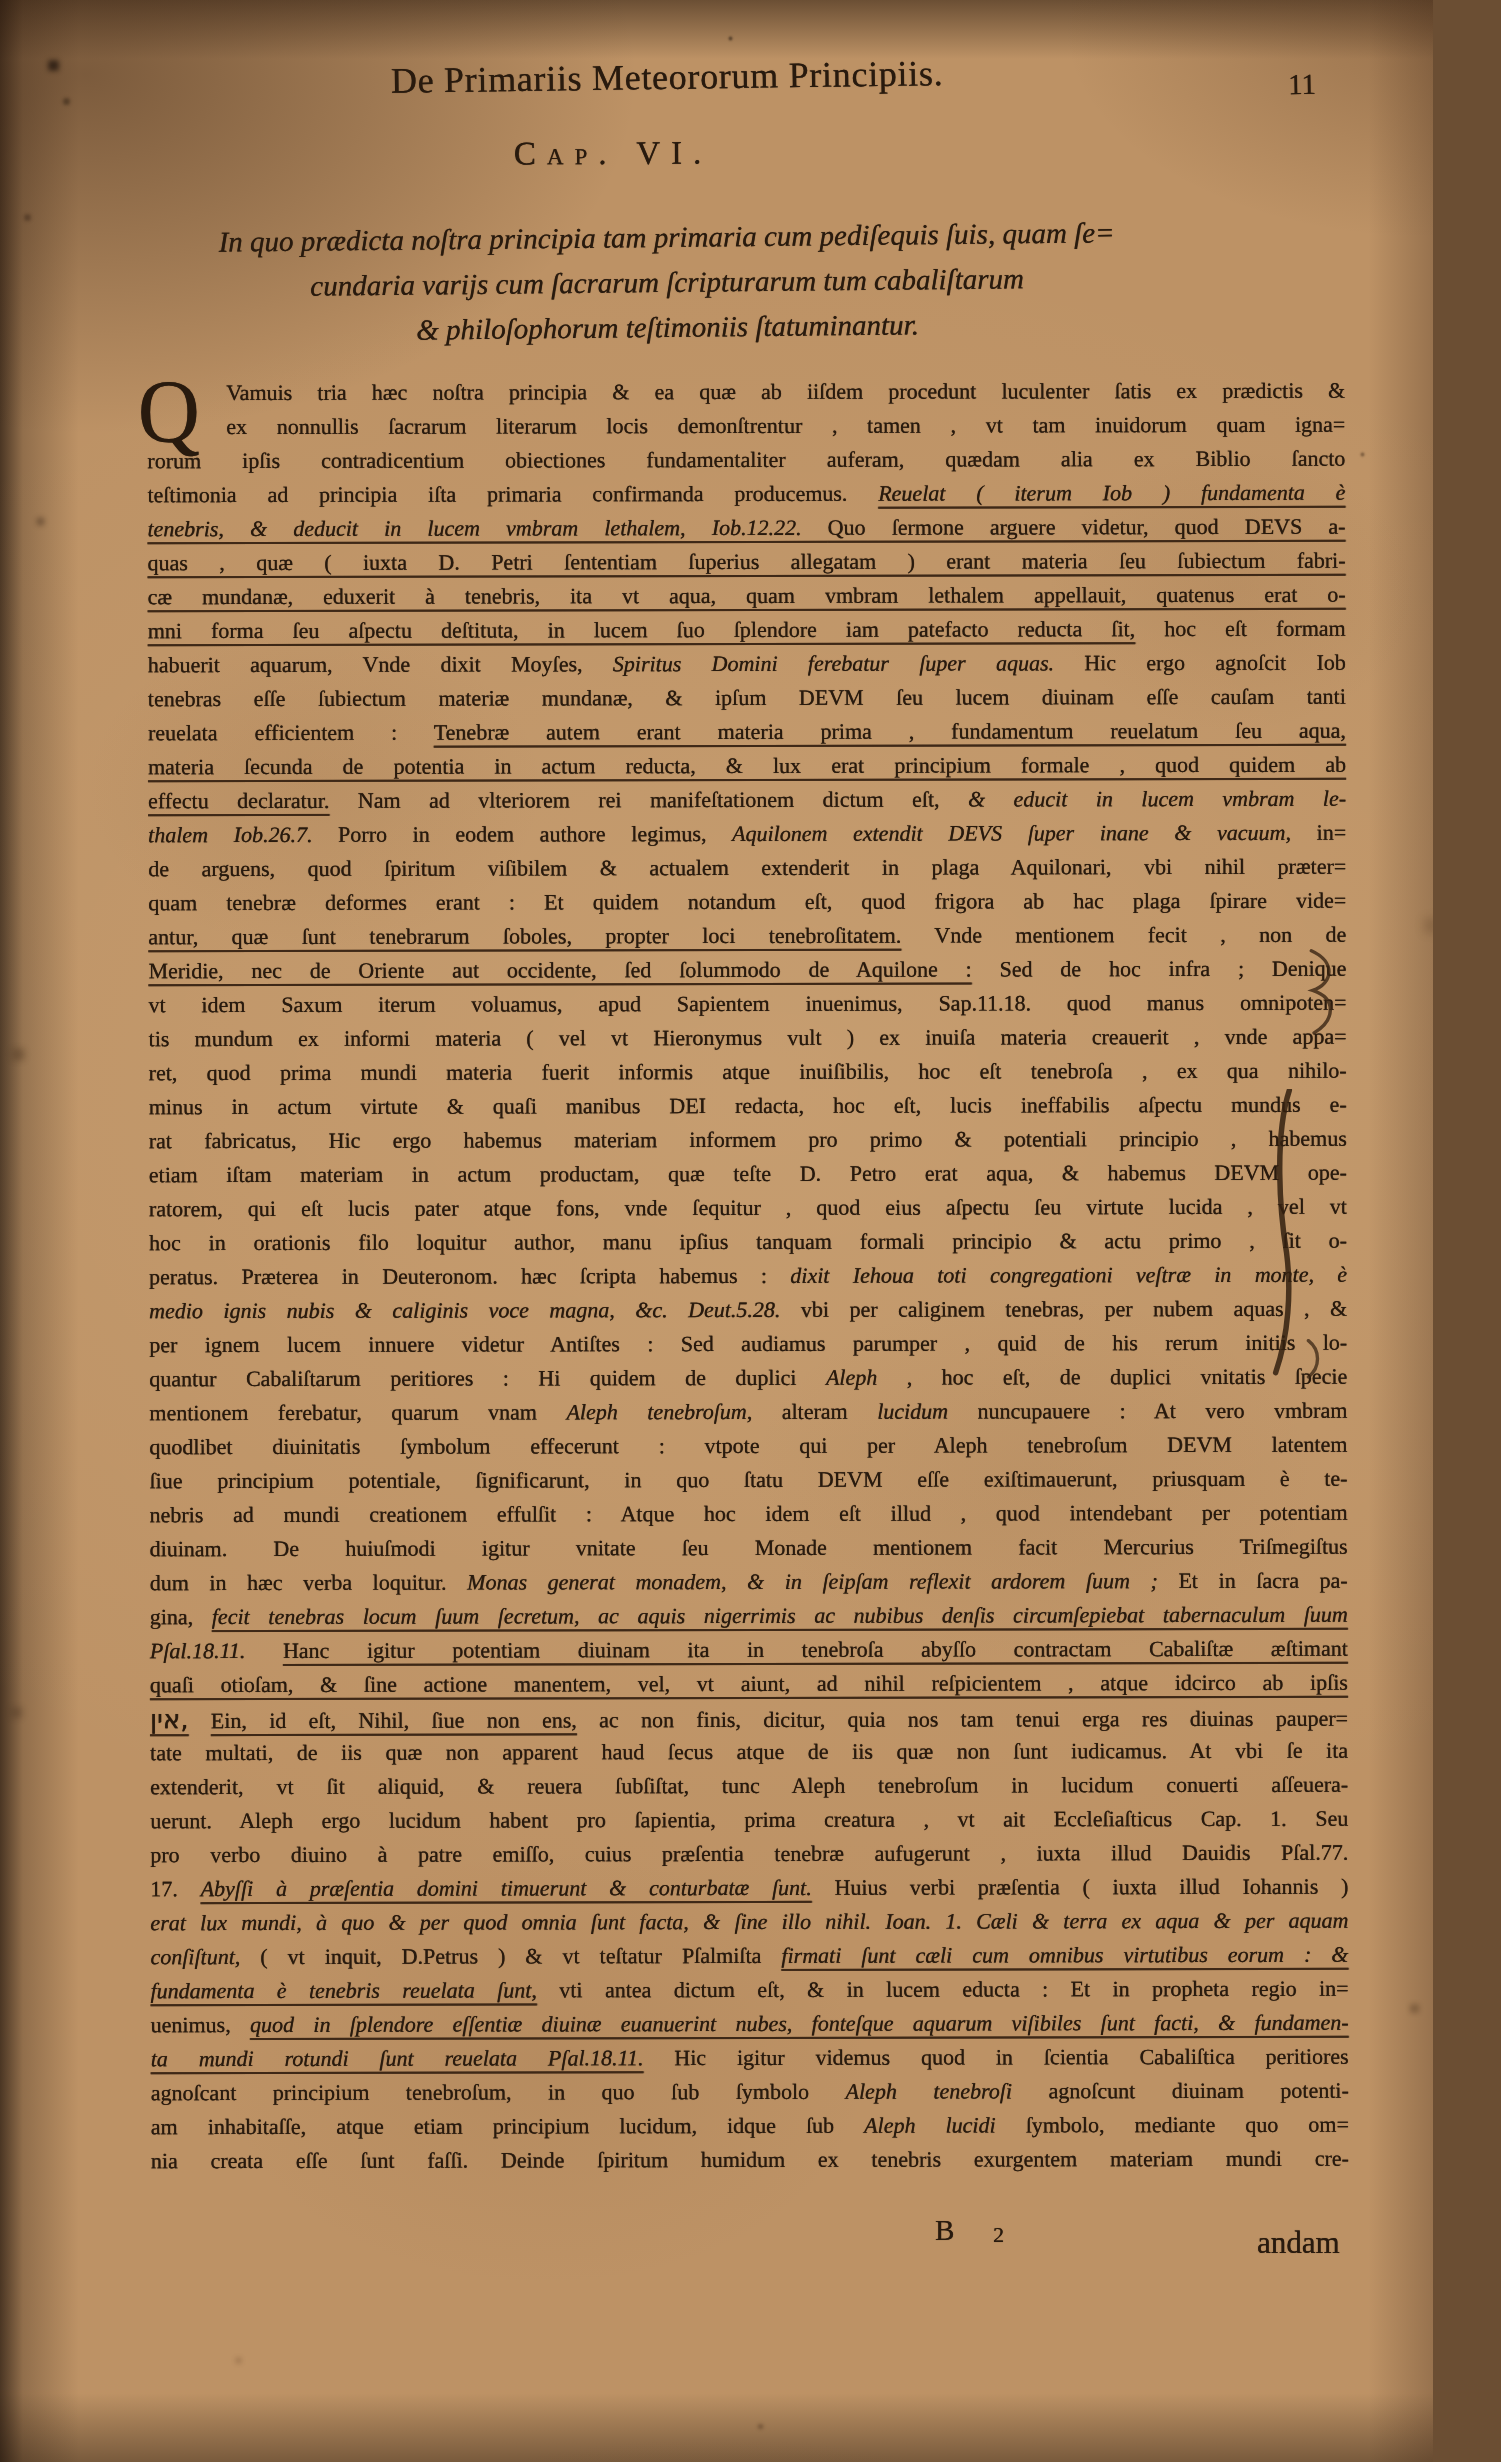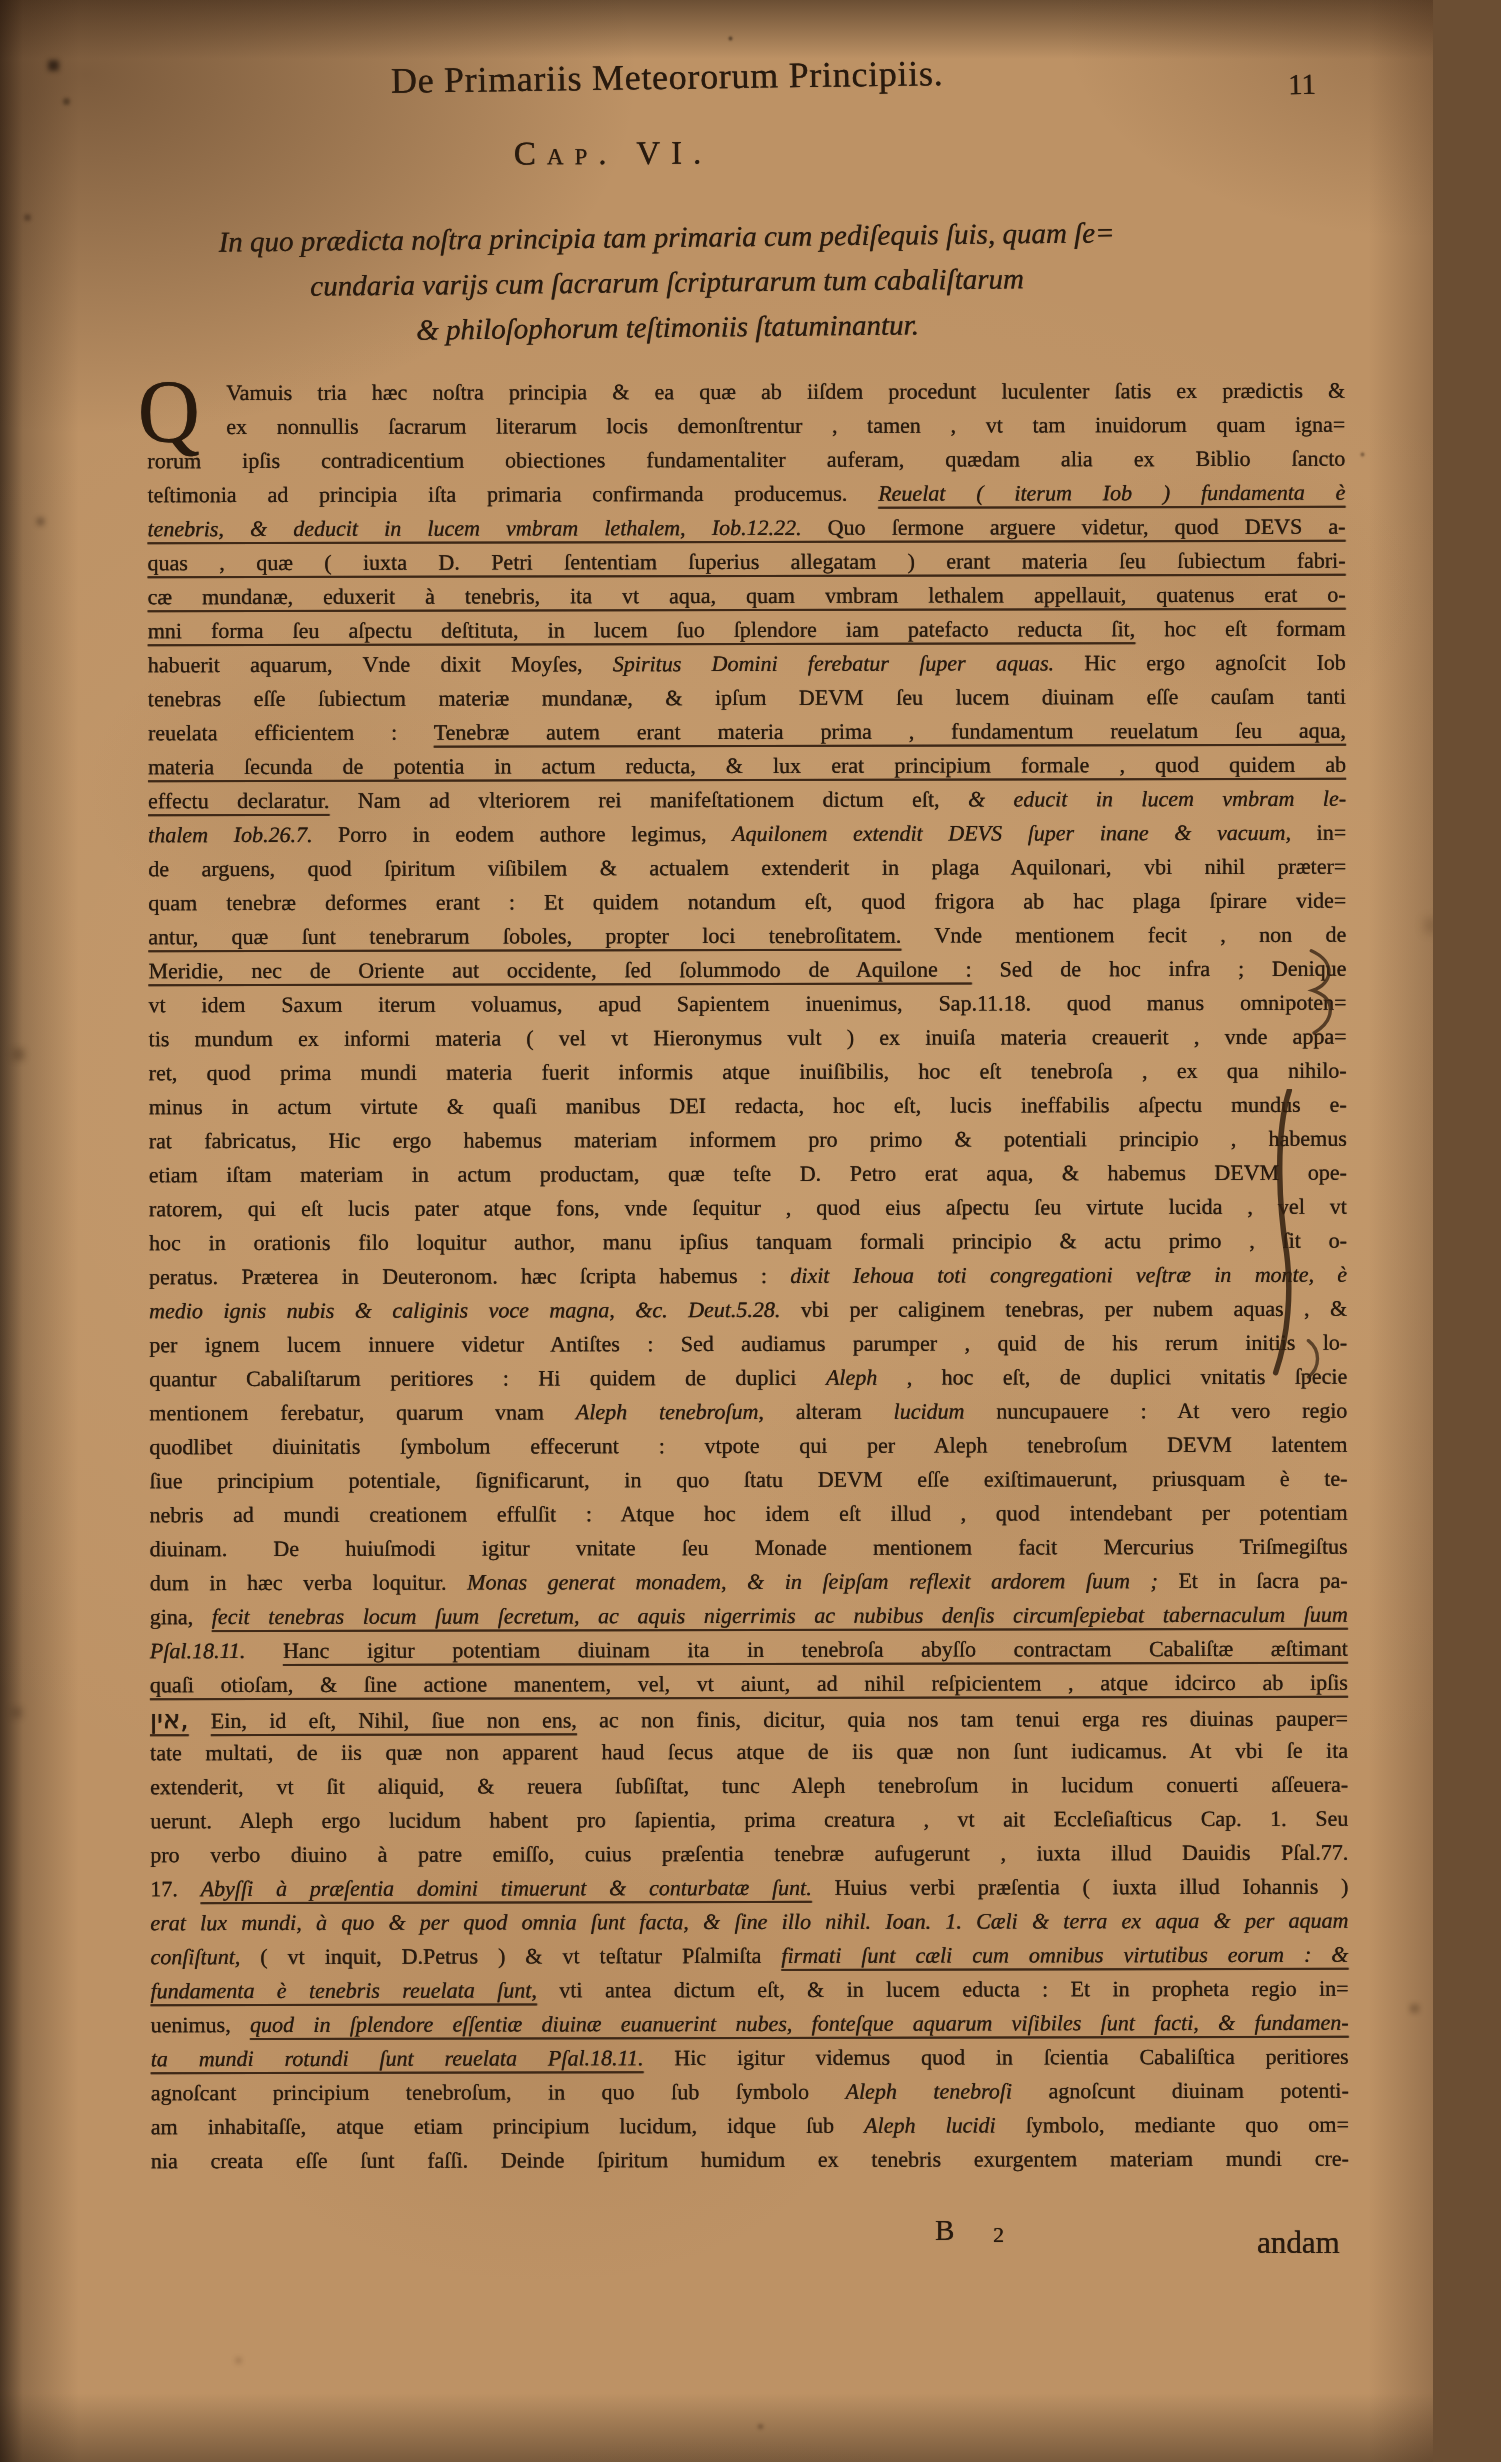--- a/index.html
+++ b/index.html
@@ -125,21 +125,21 @@
       <div class="bline"><span>ret, quod prima mundi materia fuerit informis atque inuiſibilis, hoc eſt tenebroſa , ex qua nihilo-</span></div>
       <div class="bline"><span>minus in actum virtute &amp; quaſi manibus DEI redacta, hoc eſt, lucis ineffabilis aſpectu mundus e-</span></div>
       <div class="bline"><span>rat fabricatus, Hic ergo habemus materiam informem pro primo &amp; potentiali principio , habemus</span></div>
       <div class="bline"><span>etiam iſtam materiam in actum productam, quæ teſte D. Petro erat aqua, &amp; habemus DEVM ope-</span></div>
       <div class="bline"><span>ratorem, qui eſt lucis pater atque fons, vnde ſequitur ,  quod eius aſpectu ſeu virtute lucida , vel vt</span></div>
       <div class="bline"><span>hoc in orationis filo loquitur author, manu ipſius tanquam formali  principio &amp; actu primo , ſit o-</span></div>
       <div class="bline"><span>peratus. Præterea in Deuteronom. hæc ſcripta habemus : </span><span class="it">dixit Iehoua toti congregationi veſtræ in monte, è</span></div>
       <div class="bline"><span class="it">medio ignis nubis &amp; caliginis voce magna, &amp;c. Deut.5.28.</span><span> vbi per caliginem tenebras, per nubem aquas , &amp;</span></div>
       <div class="bline"><span>per ignem lucem innuere videtur Antiſtes : Sed audiamus parumper ,  quid de his rerum initiis lo-</span></div>
       <div class="bline"><span>quantur Cabaliſtarum peritiores : Hi quidem de duplici </span><span class="it">Aleph</span><span> ,  hoc eſt,  de duplici vnitatis ſpecie</span></div>
-      <div class="bline"><span>mentionem ferebatur, quarum vnam </span><span class="it">Aleph tenebroſum,</span><span> alteram </span><span class="it">lucidum</span><span> nuncupauere :  At vero regio</span></div>
+      <div class="bline"><span>mentionem ferebatur, quarum vnam </span><span class="it">Aleph tenebroſum,</span><span> alteram </span><span class="it">lucidum</span><span> nuncupauere :  At vero vmbram</span></div>
       <div class="bline"><span>quodlibet diuinitatis ſymbolum effecerunt : vtpote qui per Aleph tenebroſum  DEVM latentem</span></div>
       <div class="bline"><span>ſiue principium potentiale, ſignificarunt, in quo ſtatu DEVM eſſe exiſtimauerunt, priusquam è te-</span></div>
       <div class="bline"><span>nebris ad mundi creationem effulſit : Atque hoc idem eſt illud , quod intendebant per potentiam</span></div>
       <div class="bline"><span>diuinam.  De huiuſmodi igitur vnitate ſeu Monade mentionem facit Mercurius  Triſmegiſtus</span></div>
       <div class="bline"><span>dum in hæc verba loquitur.  </span><span class="it">Monas generat monadem, &amp; in ſeipſam reflexit ardorem ſuum ;</span><span> Et in ſacra pa-</span></div>
       <div class="bline"><span>gina, </span><span class="it u">fecit tenebras locum ſuum ſecretum, ac aquis nigerrimis ac nubibus denſis circumſepiebat tabernaculum ſuum</span></div>
       <div class="bline"><span class="it">Pſal.18.11.</span><span>  </span><span class="u">Hanc igitur potentiam diuinam ita in tenebroſa abyſſo contractam Cabaliſtæ æſtimant</span></div>
       <div class="bline"><span class="u">quaſi otioſam, &amp; ſine actione manentem, vel, vt aiunt, ad nihil reſpicientem , atque idcirco ab ipſis</span></div>
       <div class="bline"><span class="u heb">אין,</span><span>  </span><span class="u">Ein, id eſt, Nihil, ſiue non ens,</span><span> ac non finis, dicitur, quia nos tam tenui erga res diuinas pauper=</span></div>
       <div class="bline"><span>tate multati, de iis quæ non apparent haud ſecus atque de iis quæ non ſunt iudicamus.  At vbi ſe ita</span></div>

